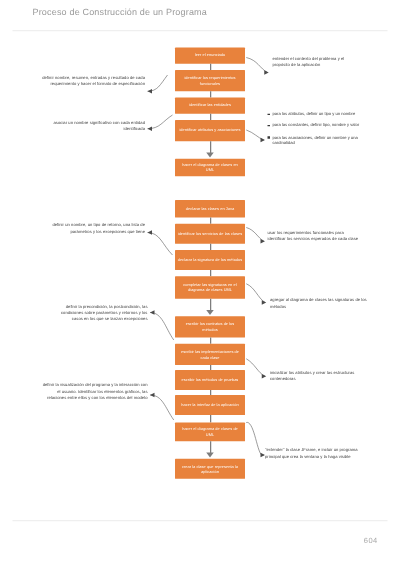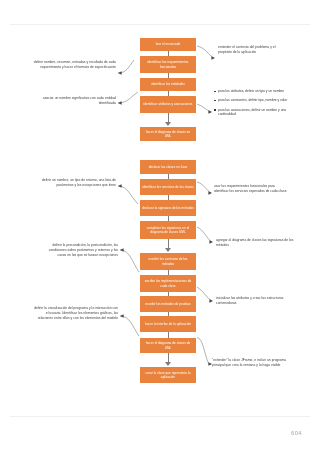--- a/index.html
+++ b/index.html
@@ -117,20 +117,21 @@
     font-size:6px;
     color:#a8a8a8;
     letter-spacing:.3px;
   }
 </style>
 </head>
 <body>
 
 <div class="slide">
 
+  <div class="title">Proceso de Construcción de un Programa</div>
   <div class="hairline top"></div>
   <div class="hairline bottom"></div>
 
   <div class="flow">
 
     <div class="node" style="top:0px;height:13px;">leer el enunciado</div>
     <div class="connector" style="top:13px;height:5px;"></div>
 
     <div class="node" style="top:18px;height:17px;">identificar los requerimientos funcionales</div>
     <div class="connector" style="top:35px;height:5px;"></div>

